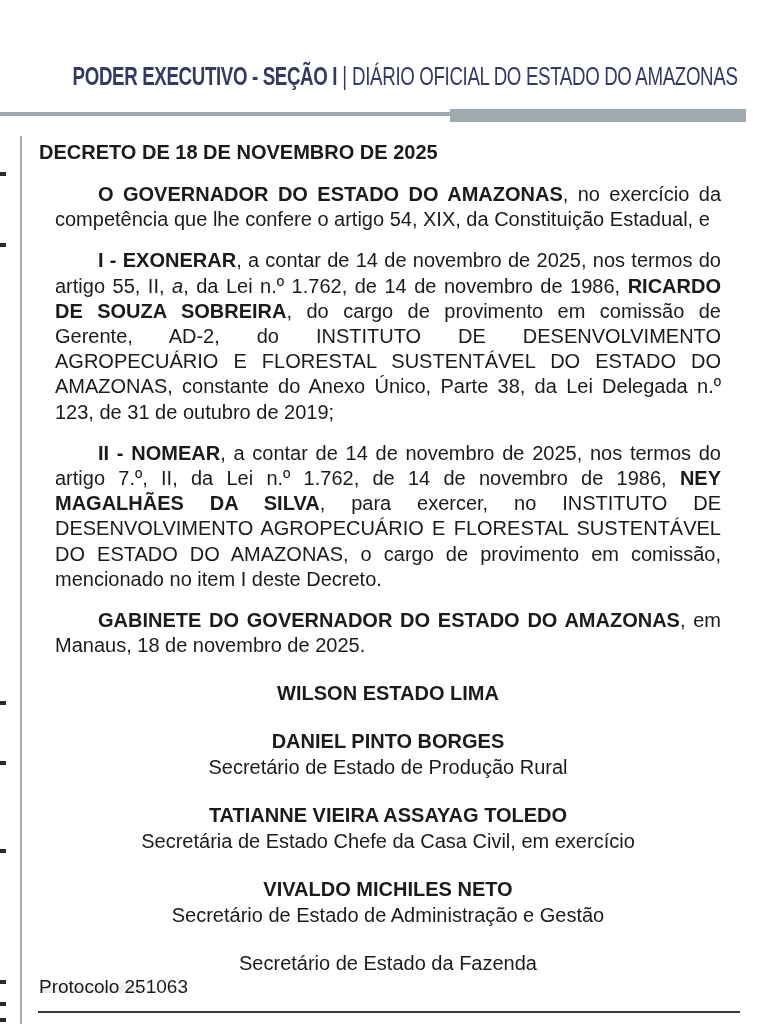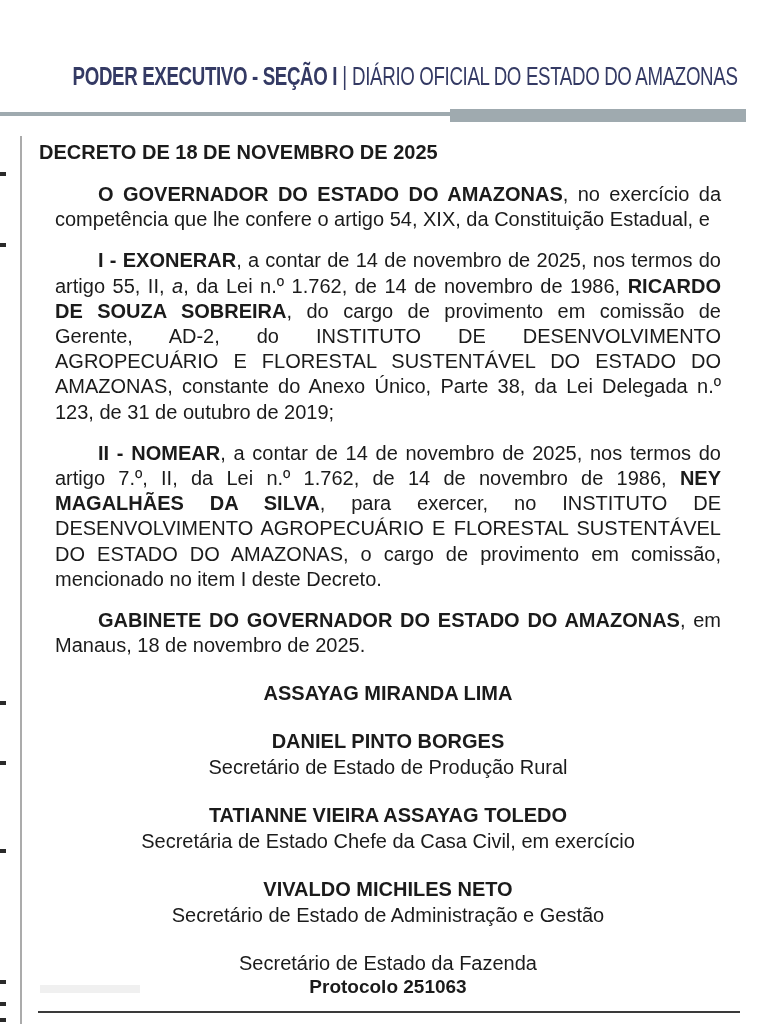--- a/index.html
+++ b/index.html
@@ -69,22 +69,22 @@
   p.para .b{font-weight:700;}
   p.para .i{font-style:italic;}
   .sig{
     margin-top:22px;
     text-align:center;
     font-size:20px;line-height:26px;
   }
   .sig .name{font-weight:700;}
   .protocol{
     margin-top:1px;
-    text-align:center;
-    font-size:19px;font-weight:700;line-height:20px;
+    text-align:left;
+    font-size:19px;font-weight:400;line-height:20px;
   }
   
   .bottom-rule{
     position:absolute;left:38px;top:1011px;width:702px;height:2px;
     background:#3a3a3a;
   }
 </style>
 </head>
 <body>
 
@@ -109,21 +109,21 @@
 <div class="doc">
   <h1 class="title">DECRETO DE 18 DE NOVEMBRO DE 2025</h1>
   <div id="body-paragraphs">
       <p class="para"><span class="b">O GOVERNADOR DO ESTADO DO AMAZONAS</span><span class="r">, no exercício da competência que lhe confere o artigo 54, XIX, da Constituição Estadual, e</span></p>
       <p class="para"><span class="b">I - EXONERAR</span><span class="r">, a contar de 14 de novembro de 2025, nos termos do artigo 55, II, </span><span class="i">a</span><span class="r">, da Lei n.º 1.762, de 14 de novembro de 1986, </span><span class="b">RICARDO DE SOUZA SOBREIRA</span><span class="r">, do cargo de provimento em comissão de Gerente, AD-2, do INSTITUTO DE DESENVOLVIMENTO AGROPECUÁRIO E FLORESTAL SUSTENTÁVEL DO ESTADO DO AMAZONAS, constante do Anexo Único, Parte 38, da Lei Delegada n.º 123, de 31 de outubro de 2019;</span></p>
       <p class="para"><span class="b">II - NOMEAR</span><span class="r">, a contar de 14 de novembro de 2025, nos termos do artigo 7.º, II, da Lei n.º 1.762, de 14 de novembro de 1986, </span><span class="b">NEY MAGALHÃES DA SILVA</span><span class="r">, para exercer, no INSTITUTO DE DESENVOLVIMENTO AGROPECUÁRIO E FLORESTAL SUSTENTÁVEL DO ESTADO DO AMAZONAS, o cargo de provimento em comissão, mencionado no item I deste Decreto.</span></p>
       <p class="para"><span class="b">GABINETE DO GOVERNADOR DO ESTADO DO AMAZONAS</span><span class="r">, em Manaus, 18 de novembro de 2025.</span></p>
     </div>
   <div id="signatures">
       <div class="sig">
-        <div class="name">ASSAYAG MIRANDA LIMA</div>
+        <div class="name">WILSON ESTADO LIMA</div>
       </div>
       <div class="sig">
         <div class="name">DANIEL PINTO BORGES</div>
         <div class="role">Secretário de Estado de Produção Rural</div>
       </div>
       <div class="sig">
         <div class="name">TATIANNE VIEIRA ASSAYAG TOLEDO</div>
         <div class="role">Secretária de Estado Chefe da Casa Civil, em exercício</div>
       </div>
       <div class="sig">

